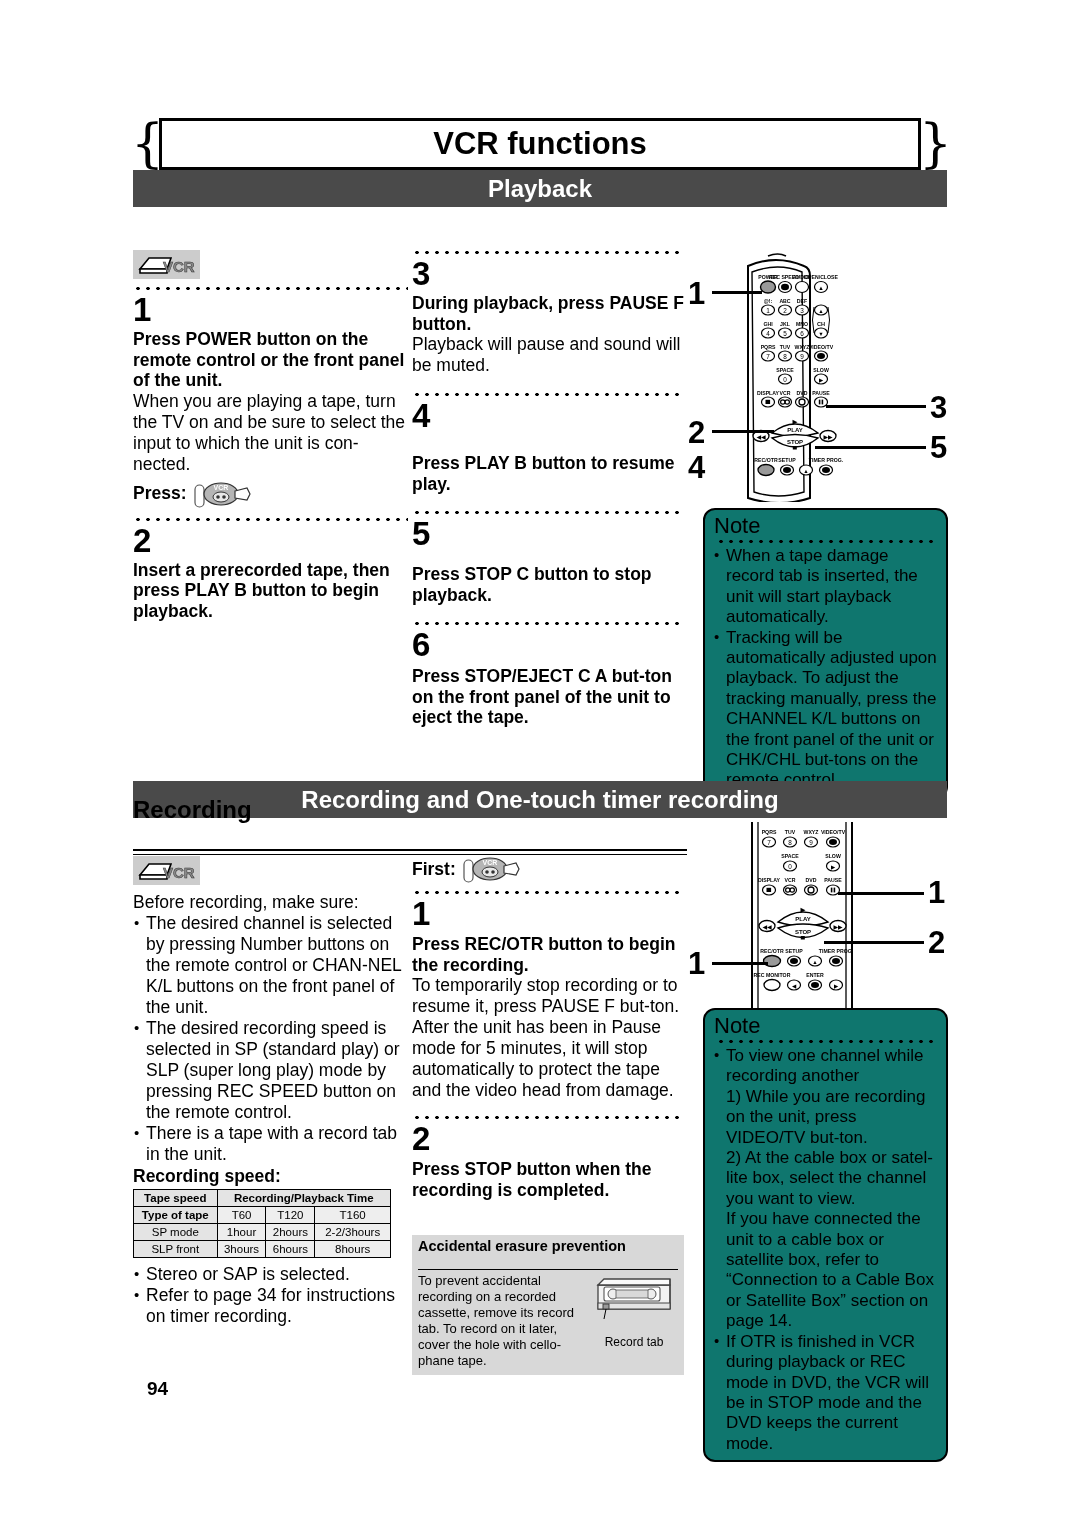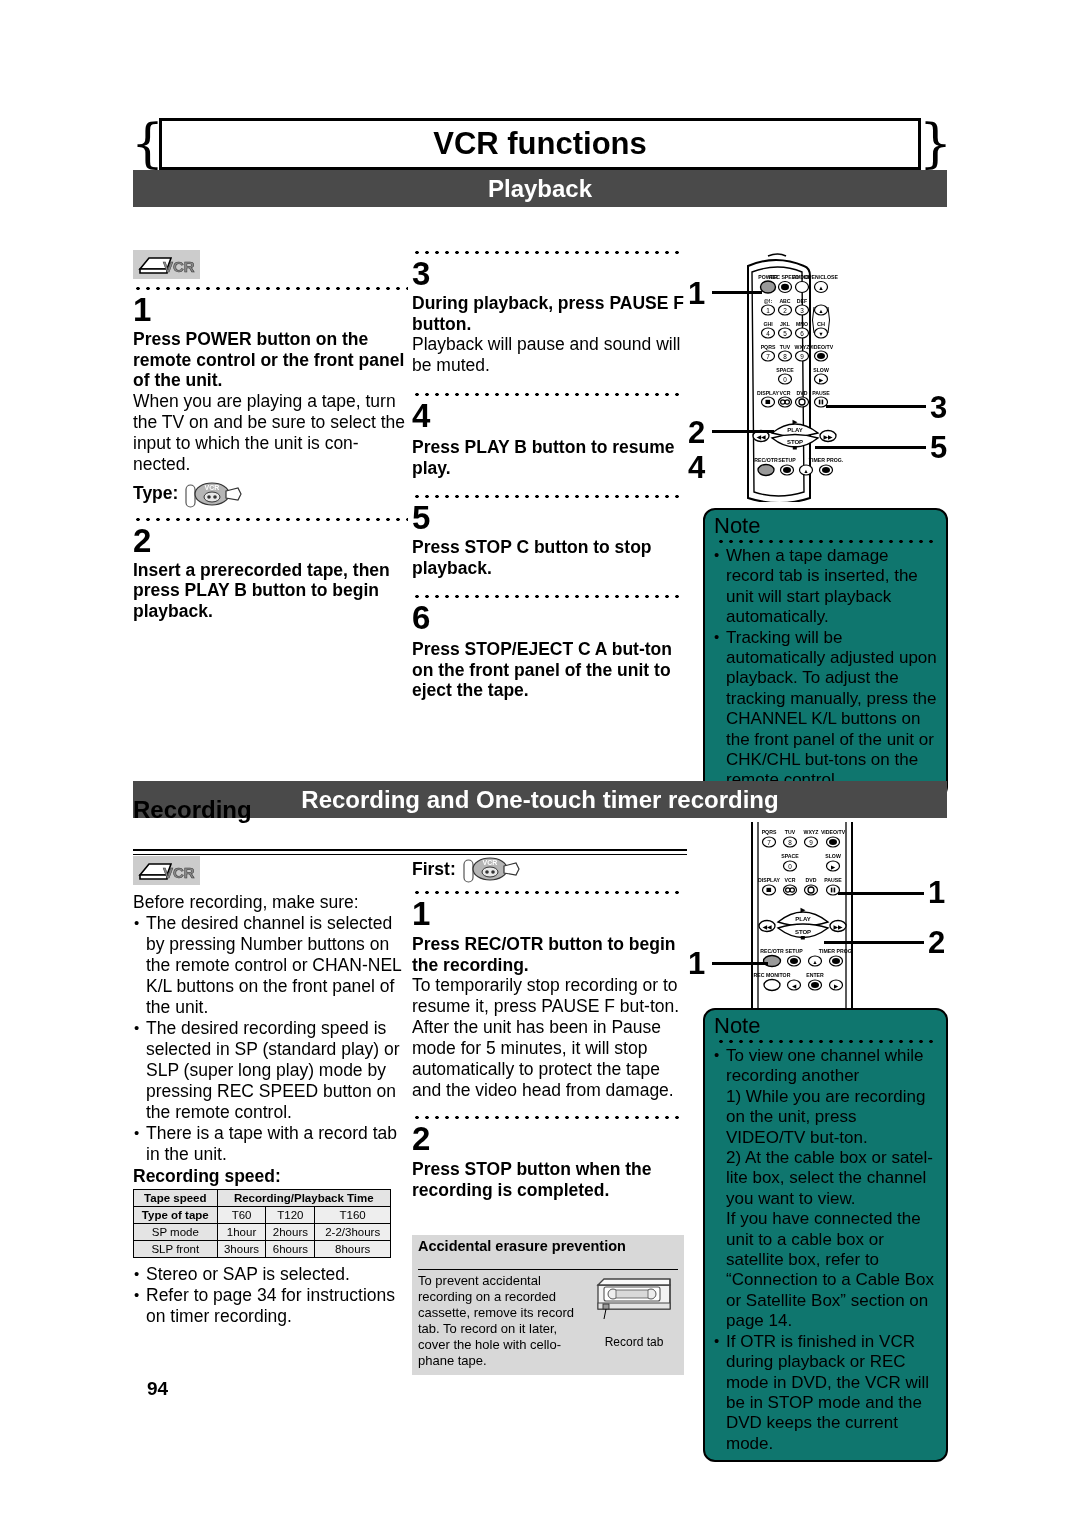--- a/index.html
+++ b/index.html
@@ -167,21 +167,21 @@
         <text x="26" y="19" font-family="'Liberation Sans',sans-serif" font-size="15" font-weight="bold" fill="#8a8a8a" stroke="#333" stroke-width="0.5">VCR</text>
       </svg>
     </div>
 
     <div class="dotline" style="width:275px; margin-top:3px;"></div>
     <div class="stepnum">1</div>
     <p class="bold-lead">Press POWER button on the remote control or the front panel of the unit.</p>
     <p class="body">When you are playing a tape, turn the TV on and be sure to select the input to which the unit is con-nected.</p>
 
     <div style="display:flex; align-items:center; margin-top:2px;">
-      <span style="font-size:17.5px; font-weight:bold;">Type:</span>
+      <span style="font-size:17.5px; font-weight:bold;">Press:</span>
       <svg width="62" height="34" viewBox="0 0 62 34" style="margin-left:6px;">
         <rect x="2" y="8" width="9" height="22" rx="4.5" fill="#fff" stroke="#555" stroke-width="1.2"></rect>
         <ellipse cx="28" cy="17" rx="17" ry="11" fill="#b5b5b5" stroke="#333" stroke-width="1.2"></ellipse>
         <text x="28" y="13" text-anchor="middle" font-family="'Liberation Sans',sans-serif" font-size="7" font-weight="bold" fill="#fff">VCR</text>
         <ellipse cx="28" cy="20" rx="8" ry="5" fill="#e8e8e8" stroke="#333" stroke-width="1"></ellipse>
         <circle cx="25" cy="20" r="1.8" fill="#333"></circle>
           <circle cx="31" cy="20" r="1.8" fill="#333"></circle>
         <path d="M42 14 L54 11 L57 17 L54 23 L42 21 Z" fill="#fff" stroke="#333" stroke-width="1.2"></path>
       </svg>
     </div>
@@ -192,25 +192,25 @@
   </div>
 
   <div class="col" style="left:412px; top:250px; width:272px;">
     <div class="dotline" style="width:272px;"></div>
     <div class="stepnum">3</div>
     <p class="bold-lead">During playback, press PAUSE F button.</p>
     <p class="body">Playback will pause and sound will be muted.</p>
 
     <div class="dotline" style="width:272px; margin-top:16px;"></div>
     <div class="stepnum">4</div>
-    <p class="bold-lead" style="margin-top:4px;">Press PLAY B button to resume play.</p>
+    <p class="bold-lead" style="margin-top:20px;">Press PLAY B button to resume play.</p>
 
     <div class="dotline" style="width:272px; margin-top:16px;"></div>
     <div class="stepnum">5</div>
-    <p class="bold-lead" style="margin-top:2px;">Press STOP C button to stop playback.</p>
+    <p class="bold-lead" style="margin-top:13px;">Press STOP C button to stop playback.</p>
 
     <div class="dotline" style="width:272px; margin-top:16px;"></div>
     <div class="stepnum">6</div>
     <p class="bold-lead" style="margin-top:4px;">Press STOP/EJECT C A but-ton on the front panel of the unit to eject the tape.</p>
   </div>
 
   <div class="remote" style="left:690px; top:252px; width:270px; height:250px;">
     <svg width="270" height="250" viewBox="0 0 270 250">
 
       <path d="M58 14 q28 -12 56 0 q6 2 6 10 L120 246 q-30 10 -62 0 L58 24 Z" fill="#fff" stroke="#000" stroke-width="2"></path>

